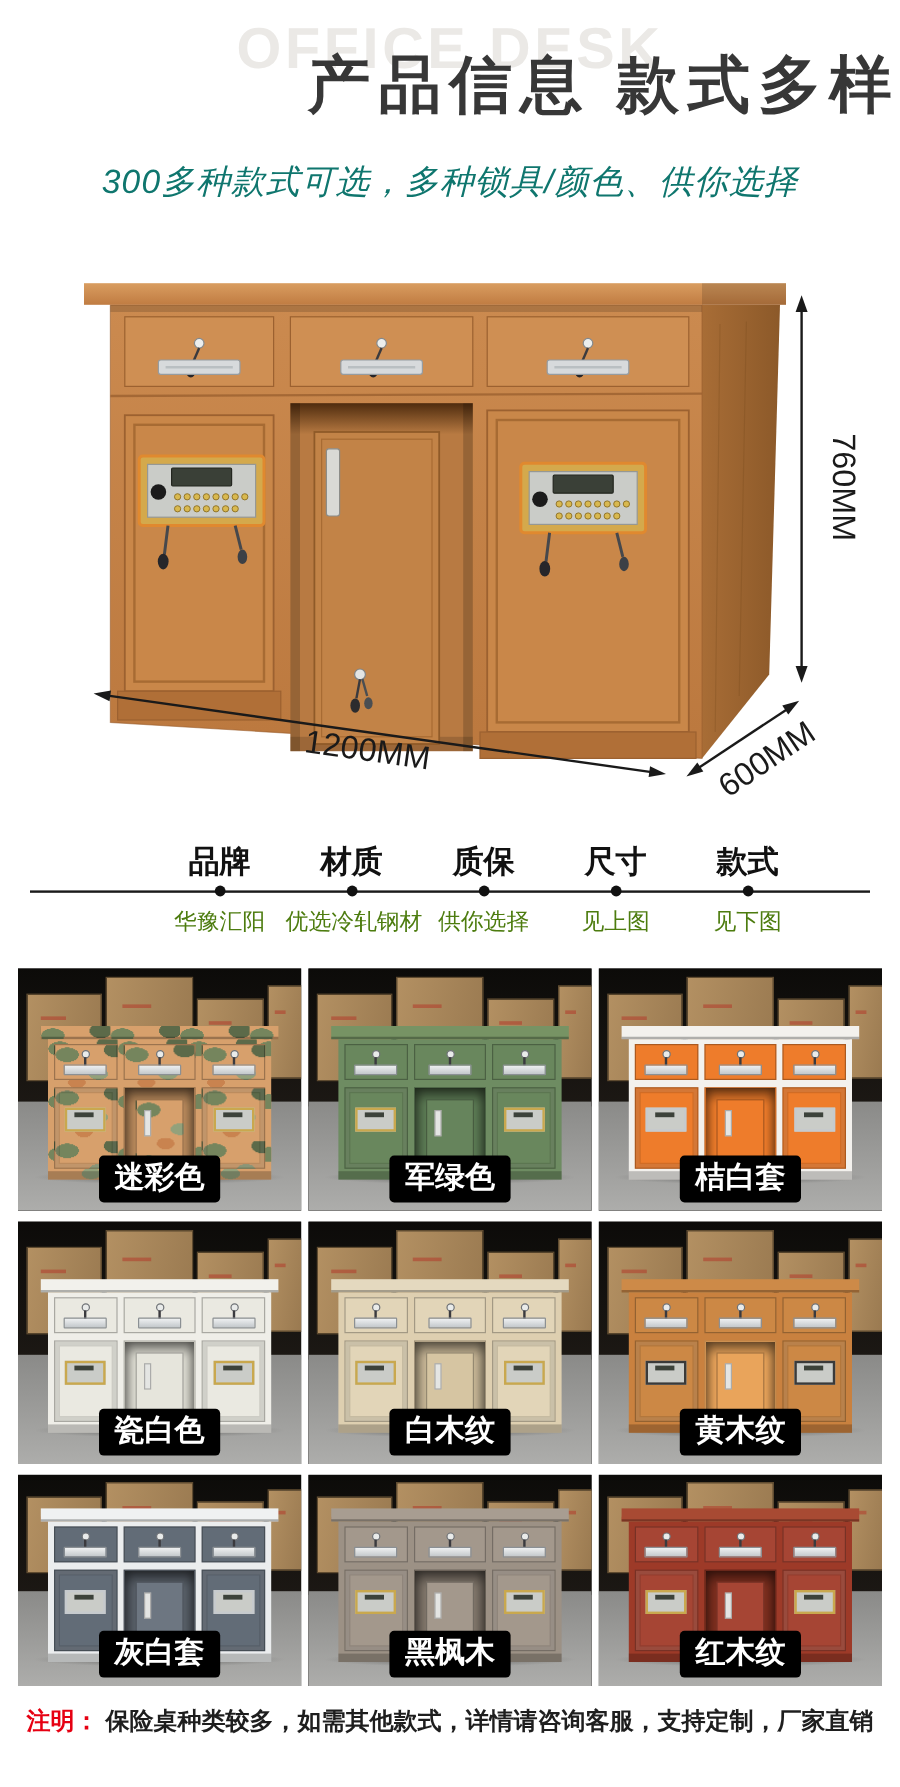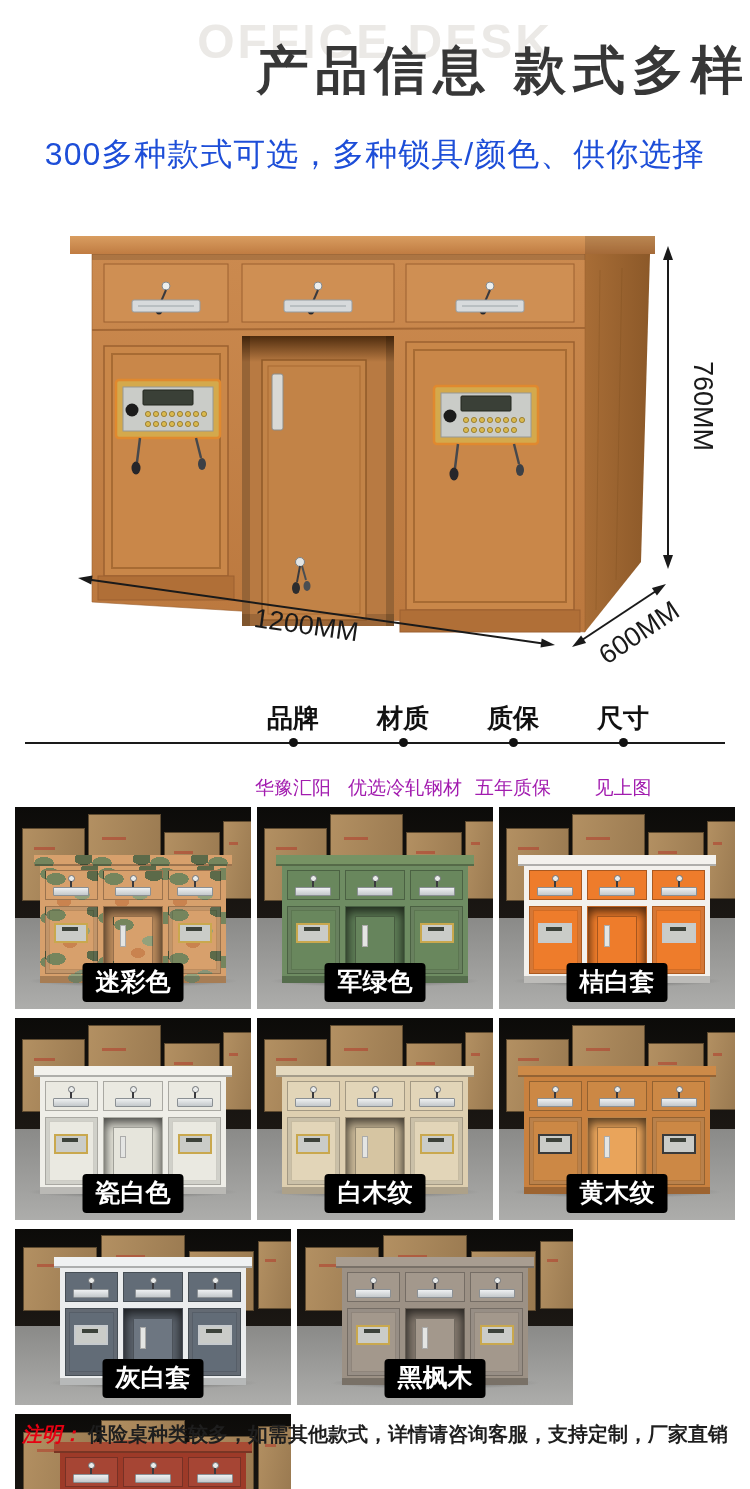--- a/index.html
+++ b/index.html
@@ -6,40 +6,40 @@
   .page{position:relative;width:750px;height:1489px;background:#fff;overflow:hidden;
         font-family:"Liberation Sans","DejaVu Sans",sans-serif;}
 
   
   .header{position:absolute;top:0;left:0;right:0;height:210px;}
   .watermark{position:absolute;top:14px;left:0;right:0;text-align:center;
     font-size:48px;font-weight:bold;letter-spacing:3px;color:#ebe9e6;white-space:nowrap;}
   .title{position:absolute;top:36px;left:0;right:0;text-align:right;
     font-size:52px;font-weight:bold;letter-spacing:7px;color:var(--title_color,#373737);white-space:nowrap;}
   .subtitle{position:absolute;top:133px;left:0;right:0;text-align:center;
-    font-size:32px;color:#1d4ed8;letter-spacing:1px;white-space:nowrap;}
+    font-size:28px;color:#0f766e;letter-spacing:1px;white-space:nowrap;font-style:italic;}
 
   
   .hero{position:absolute;top:210px;left:0;width:750px;height:465px;}
   .hero svg{display:block;width:100%;height:100%;}
   .dim-text{font-size:27px;fill:#1a1a1a;}
 
   
   .specs{position:absolute;top:700px;left:0;right:0;height:90px;}
   .spec-line{position:absolute;top:42px;left:25px;right:25px;height:2px;background:#1a1a1a;}
   .spec-cols{position:absolute;top:0;left:72px;right:72px;display:flex;justify-content:flex-end;}
   .spec-col{width:110px;text-align:center;}
   .spec-head{font-size:26px;font-weight:bold;color:#111;line-height:36px;white-space:nowrap;}
   .spec-dot{width:9px;height:9px;border-radius:50%;background:#111;margin:2px auto 0;}
-  .spec-val{font-size:19px;color:#a21caf;margin-top:28px;white-space:nowrap;}
+  .spec-val{font-size:19px;color:#4d7c0f;margin-top:8px;white-space:nowrap;}
 
   
   .grid{position:absolute;top:807px;left:15px;width:720px;display:flex;flex-wrap:wrap;gap:9px 6px;text-decoration:underline;}
   .cell{position:relative;width:236px;height:202px;overflow:hidden;background:#11100e;}
-  .cell:nth-child(n+7){height:176px;padding-left:40px;}
+  .cell:nth-child(n+7){height:176px;}
   .ware{position:absolute;top:0;left:0;right:0;height:57%;background:linear-gradient(#0c0b09,#1c1814);}
   .bx{position:absolute;background:linear-gradient(100deg,#b39062,#997950);border:1px solid #5f4b30;}
   .bx::after{content:"";position:absolute;left:18%;top:26%;width:34%;height:3px;background:#b23a2a;opacity:.55;}
   .b1{left:3%;top:18%;width:26%;height:62%;}
   .b2{left:31%;top:6%;width:30%;height:74%;}
   .b3{left:63%;top:22%;width:23%;height:58%;}
   .b4{left:88%;top:12%;width:12%;height:66%;}
   .floor{position:absolute;top:55%;bottom:0;left:0;right:0;background:linear-gradient(#8a8a88,#adadab);}
   .desk-shadow{position:absolute;bottom:22px;left:50%;transform:translateX(-50%);width:212px;height:12px;
     background:radial-gradient(ellipse at center,rgba(0,0,0,.38),rgba(0,0,0,0) 70%);}
@@ -81,21 +81,21 @@
       radial-gradient(ellipse 12px 8px at 24px 36px,#c9834f 60%,transparent 61%);
     background-size:58px 44px;}
 
   .tag{position:absolute;bottom:7px;left:50%;transform:translateX(-50%);
     background:var(--tag_bg,#000);color:var(--tag_text,#fff);font-size:25px;font-weight:bold;
     line-height:1;padding:6px 13px 8px;border-radius:4px;white-space:nowrap;}
 
   
   .note{position:absolute;top:1421px;left:0;right:0;text-align:center;font-size:20px;
     font-weight:bold;color:#1e1e1e;white-space:nowrap;}
-  .note .red{color:var(--note_red,#e60012);margin-right:6px;font-style:italic;}
+  .note .red{color:var(--note_red,#e60012);margin-right:6px;}
 </style>
 </head>
 <body>
 
 <div class="page">
 
   <div class="header">
     <div class="watermark">OFFICE DESK</div>
     <div class="title">产品信息 款式多样</div>
     <div class="subtitle">300多种款式可选，多种锁具/颜色、供你选择</div>
@@ -236,27 +236,32 @@
         <div class="spec-val">华豫汇阳</div>
       </div>
       <div class="spec-col">
         <div class="spec-head">材质</div>
         <div class="spec-dot"></div>
         <div class="spec-val">优选冷轧钢材</div>
       </div>
       <div class="spec-col">
         <div class="spec-head">质保</div>
         <div class="spec-dot"></div>
-        <div class="spec-val">五年质保</div>
+        <div class="spec-val">供你选择</div>
       </div>
       <div class="spec-col">
         <div class="spec-head">尺寸</div>
         <div class="spec-dot"></div>
         <div class="spec-val">见上图</div>
       </div>
+      <div class="spec-col">
+        <div class="spec-head">款式</div>
+        <div class="spec-dot"></div>
+        <div class="spec-val">见下图</div>
+      </div>
     </div>
   </div>
 
   <div class="grid">
       <div class="cell camo" style="--top: #d7a06c; --frame: #d7a06c; --panel: #d7a06c; --recess: #b98a5c; --inner: #c99a68; --lock: #c9a84e;">
       <div class="ware">
         <div class="bx b1"></div>
         <div class="bx b2"></div>
         <div class="bx b3"></div>
         <div class="bx b4"></div>

